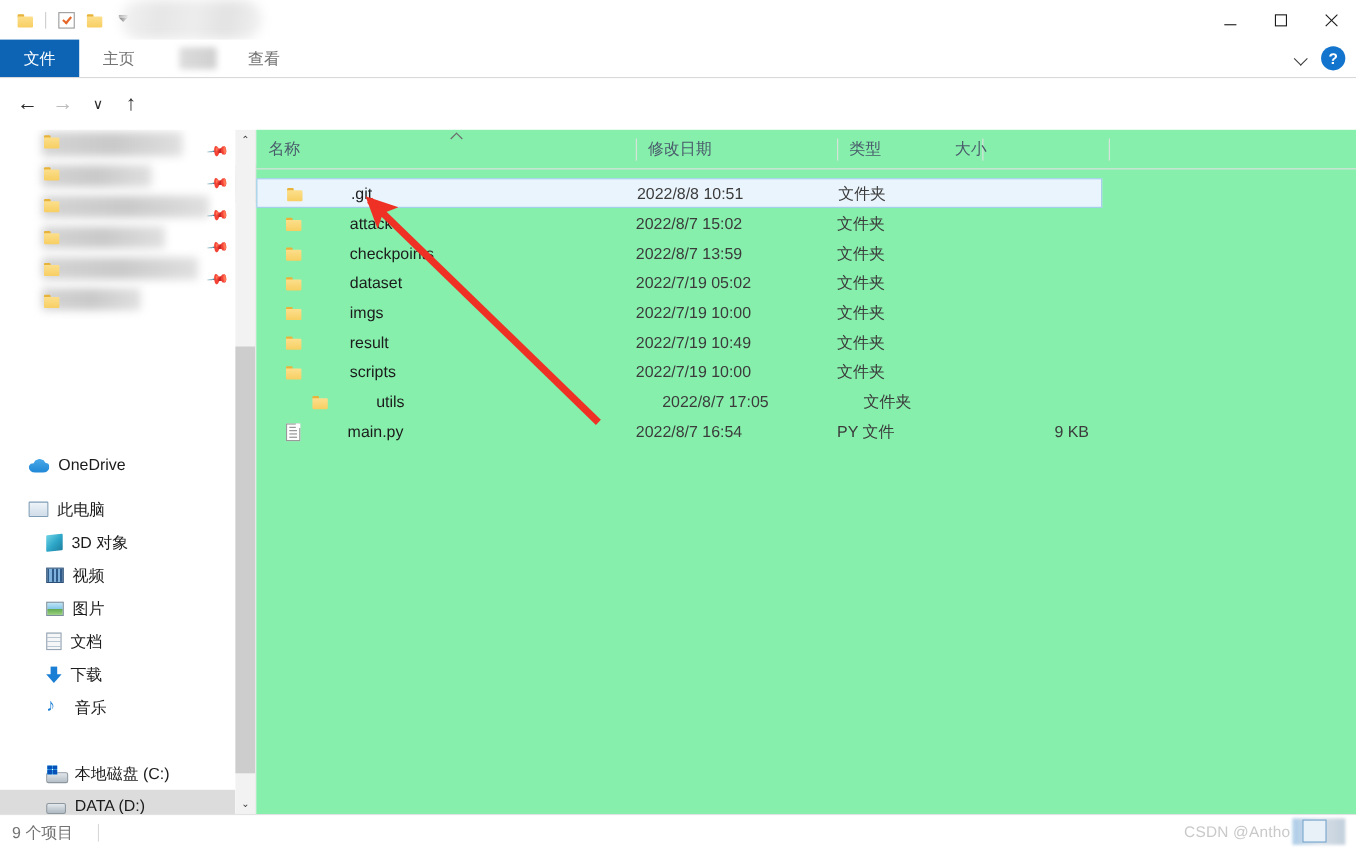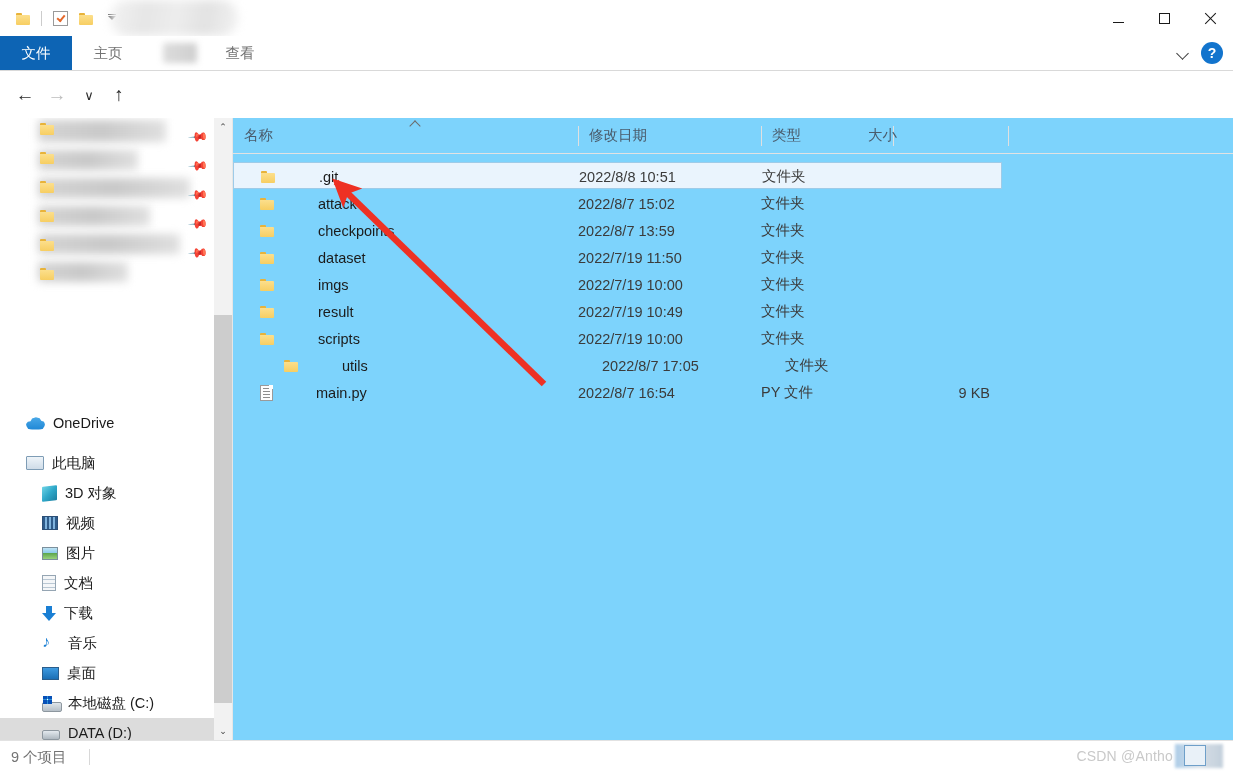--- a/index.html
+++ b/index.html
@@ -333,21 +333,21 @@
 
   
   .splitter {
     position: absolute; left: 232px; top: 118px; width: 1px; height: 622px;
     background: #e6e6e6;
   }
 
   
   .content {
     position: absolute; left: 233px; top: 118px;
-    width: 1000px; height: 622px; background: #7dd3fc;
+    width: 1000px; height: 622px; background: #86efac;
   }
   .col-head {
     position: absolute; left: 0; top: 0; width: 1000px; height: 36px;
     border-bottom: 1px solid #e2e2e2;
   }
   .ch {
     position: absolute; top: 0; height: 35px;
     display: flex; align-items: center;
     font-size: 14.5px; color: #4a5b6b;
   }
@@ -553,24 +553,20 @@
       <span>文档</span>
     </div>
     <div class="sb-item indent" style="top:480px;">
       <span class="ico ico-dl"></span>
       <span>下载</span>
     </div>
     <div class="sb-item indent" style="top:510px;">
       <span class="ico ico-music">♪</span>
       <span>音乐</span>
     </div>
-    <div class="sb-item indent" style="top:540px;">
-      <span class="ico ico-desk"></span>
-      <span>桌面</span>
-    </div>
     <div class="sb-item indent" style="top:570px;">
       <span class="ico ico-cdrive"></span>
       <span>本地磁盘 (C:)</span>
     </div>
     <div class="sb-item indent sel" style="top:600px;">
       <span class="ico ico-ddrive"></span>
       <span>DATA (D:)</span>
     </div>
   </div>
 
@@ -631,21 +627,21 @@
       <div class="cell c-date">2022/8/7 13:59</div>
       <div class="cell c-type">文件夹</div>
       <div class="cell c-size"></div>
     </div>
 
     <div class="row" style="top:126px;">
       <div class="cell c-name">
         <span class="folder-ico fico"></span>
         <span>dataset</span>
       </div>
-      <div class="cell c-date">2022/7/19 11:50</div>
+      <div class="cell c-date">2022/7/19 05:02</div>
       <div class="cell c-type">文件夹</div>
       <div class="cell c-size"></div>
     </div>
 
     <div class="row" style="top:153px;">
       <div class="cell c-name">
         <span class="folder-ico fico"></span>
         <span>imgs</span>
       </div>
       <div class="cell c-date">2022/7/19 10:00</div>

